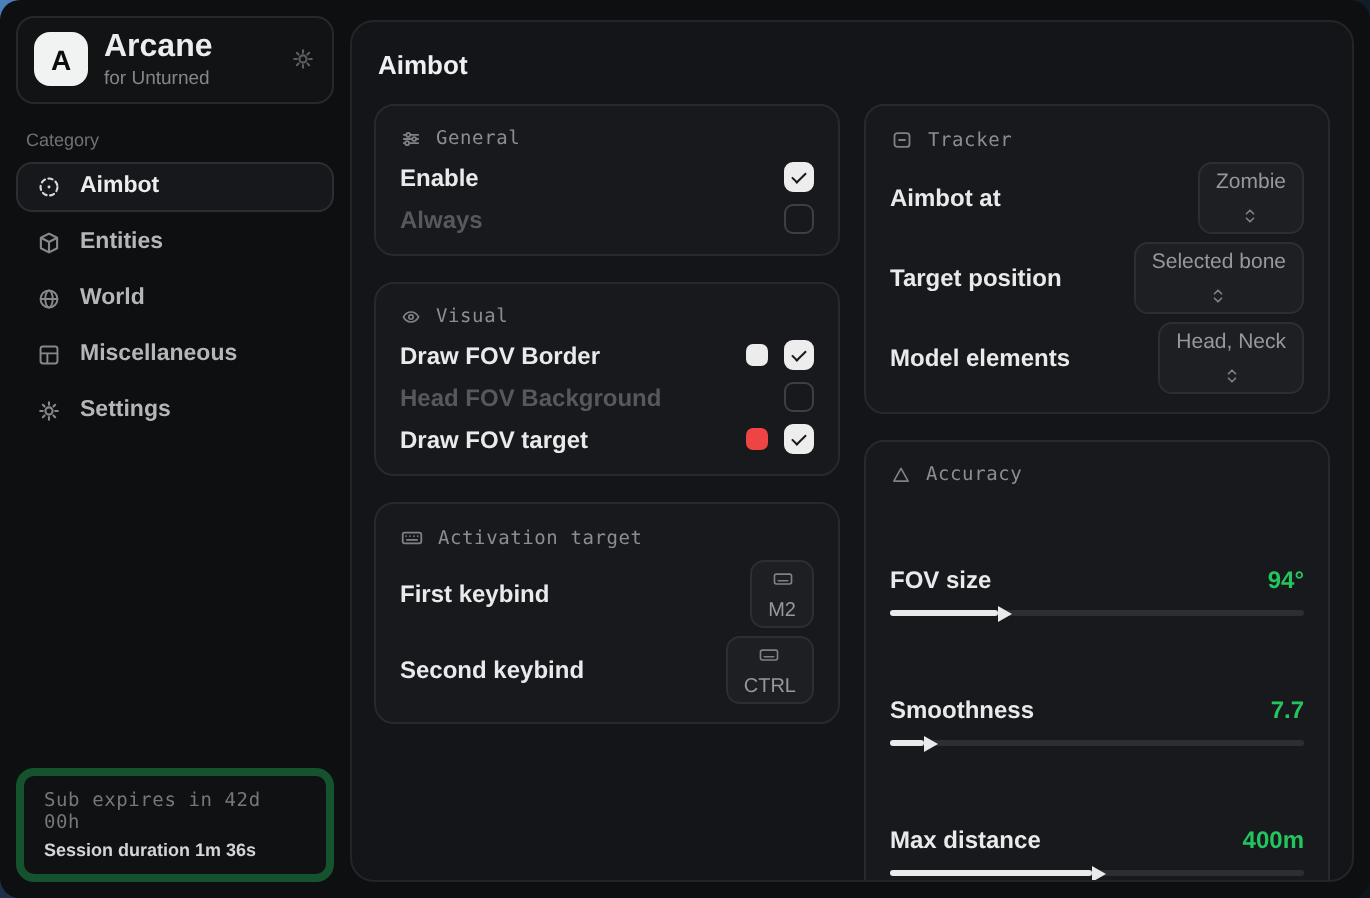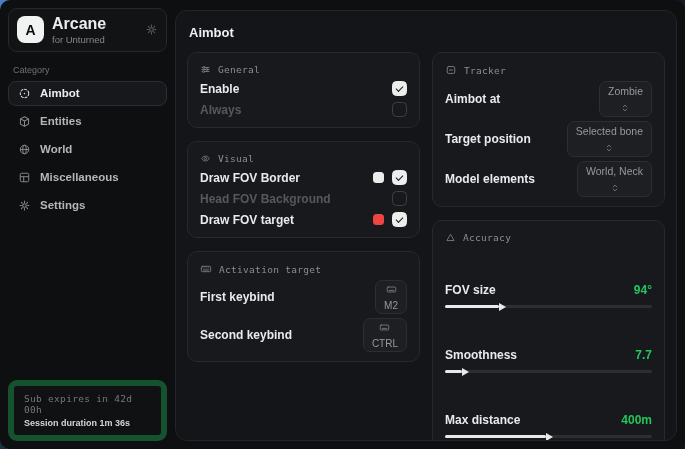--- a/index.html
+++ b/index.html
@@ -21,21 +21,21 @@
   .brand-name{font-size:16px;font-weight:700;color:#eceded;}
   .brand-sub{font-size:9.5px;color:#83878b;}
   .brand-gear{margin-left:auto;color:#5b5f63;display:flex;cursor:pointer;}
   .category{margin:13px 5px 6px;font-size:9px;color:#6e7276;}
   .nav{display:flex;flex-direction:column;gap:3px;}
   .nav-item{display:flex;align-items:center;gap:9px;padding:5px 9px;border-radius:8px;
     border:1px solid transparent;color:#b4b7ba;font-size:11.5px;font-weight:600;cursor:pointer;}
   .nav-item .icn{color:#85898d;display:flex;}
   .nav-item.active{background:#17181b;border-color:#2c2e31;color:#eceded;}
   .nav-item.active .icn{color:#d9dadc;}
-  .sidebar-footer{margin-top:auto;border:6px solid #14532d;border-radius:9px;
+  .sidebar-footer{margin-top:auto;border:4px solid #14532d;border-radius:9px;
     padding:7px 10px;background:#101113;}
   .foot-line1{font-family:"DejaVu Sans Mono",monospace;font-size:9.5px;color:#73787c;letter-spacing:.3px;}
   .foot-line2{margin-top:3px;font-size:9px;font-weight:700;color:#d3d5d7;}
 
   
   .main{position:absolute;left:175px;top:10px;right:8px;bottom:8px;box-sizing:border-box;
     background:#141518;border:1px solid #232528;border-radius:12px;padding:9px 11px;overflow:hidden;}
   .main-title{font-size:13px;font-weight:700;color:#eef0f1;margin:5px 2px 12px;}
   .columns{display:flex;gap:12px;align-items:flex-start;}
   .col{flex:1;display:flex;flex-direction:column;gap:13px;min-width:0;}
@@ -281,21 +281,21 @@
                 <svg width="10" height="10" viewBox="0 0 16 16" fill="none" stroke="currentColor" stroke-width="1.4" stroke-linecap="round" stroke-linejoin="round">
                   <path d="M5.2 6.2 8 3.4l2.8 2.8"></path>
                     <path d="M5.2 9.8 8 12.6l2.8-2.8"></path>
                 </svg>
               </span>
             </div>
           </div>
           <div class="row">
             <span class="row-label">Model elements</span>
             <div class="pill">
-              <span>World, Neck</span>
+              <span>Head, Neck</span>
               <span class="icn">
                 <svg width="10" height="10" viewBox="0 0 16 16" fill="none" stroke="currentColor" stroke-width="1.4" stroke-linecap="round" stroke-linejoin="round">
                   <path d="M5.2 6.2 8 3.4l2.8 2.8"></path>
                     <path d="M5.2 9.8 8 12.6l2.8-2.8"></path>
                 </svg>
               </span>
             </div>
           </div>
         </div>
 

